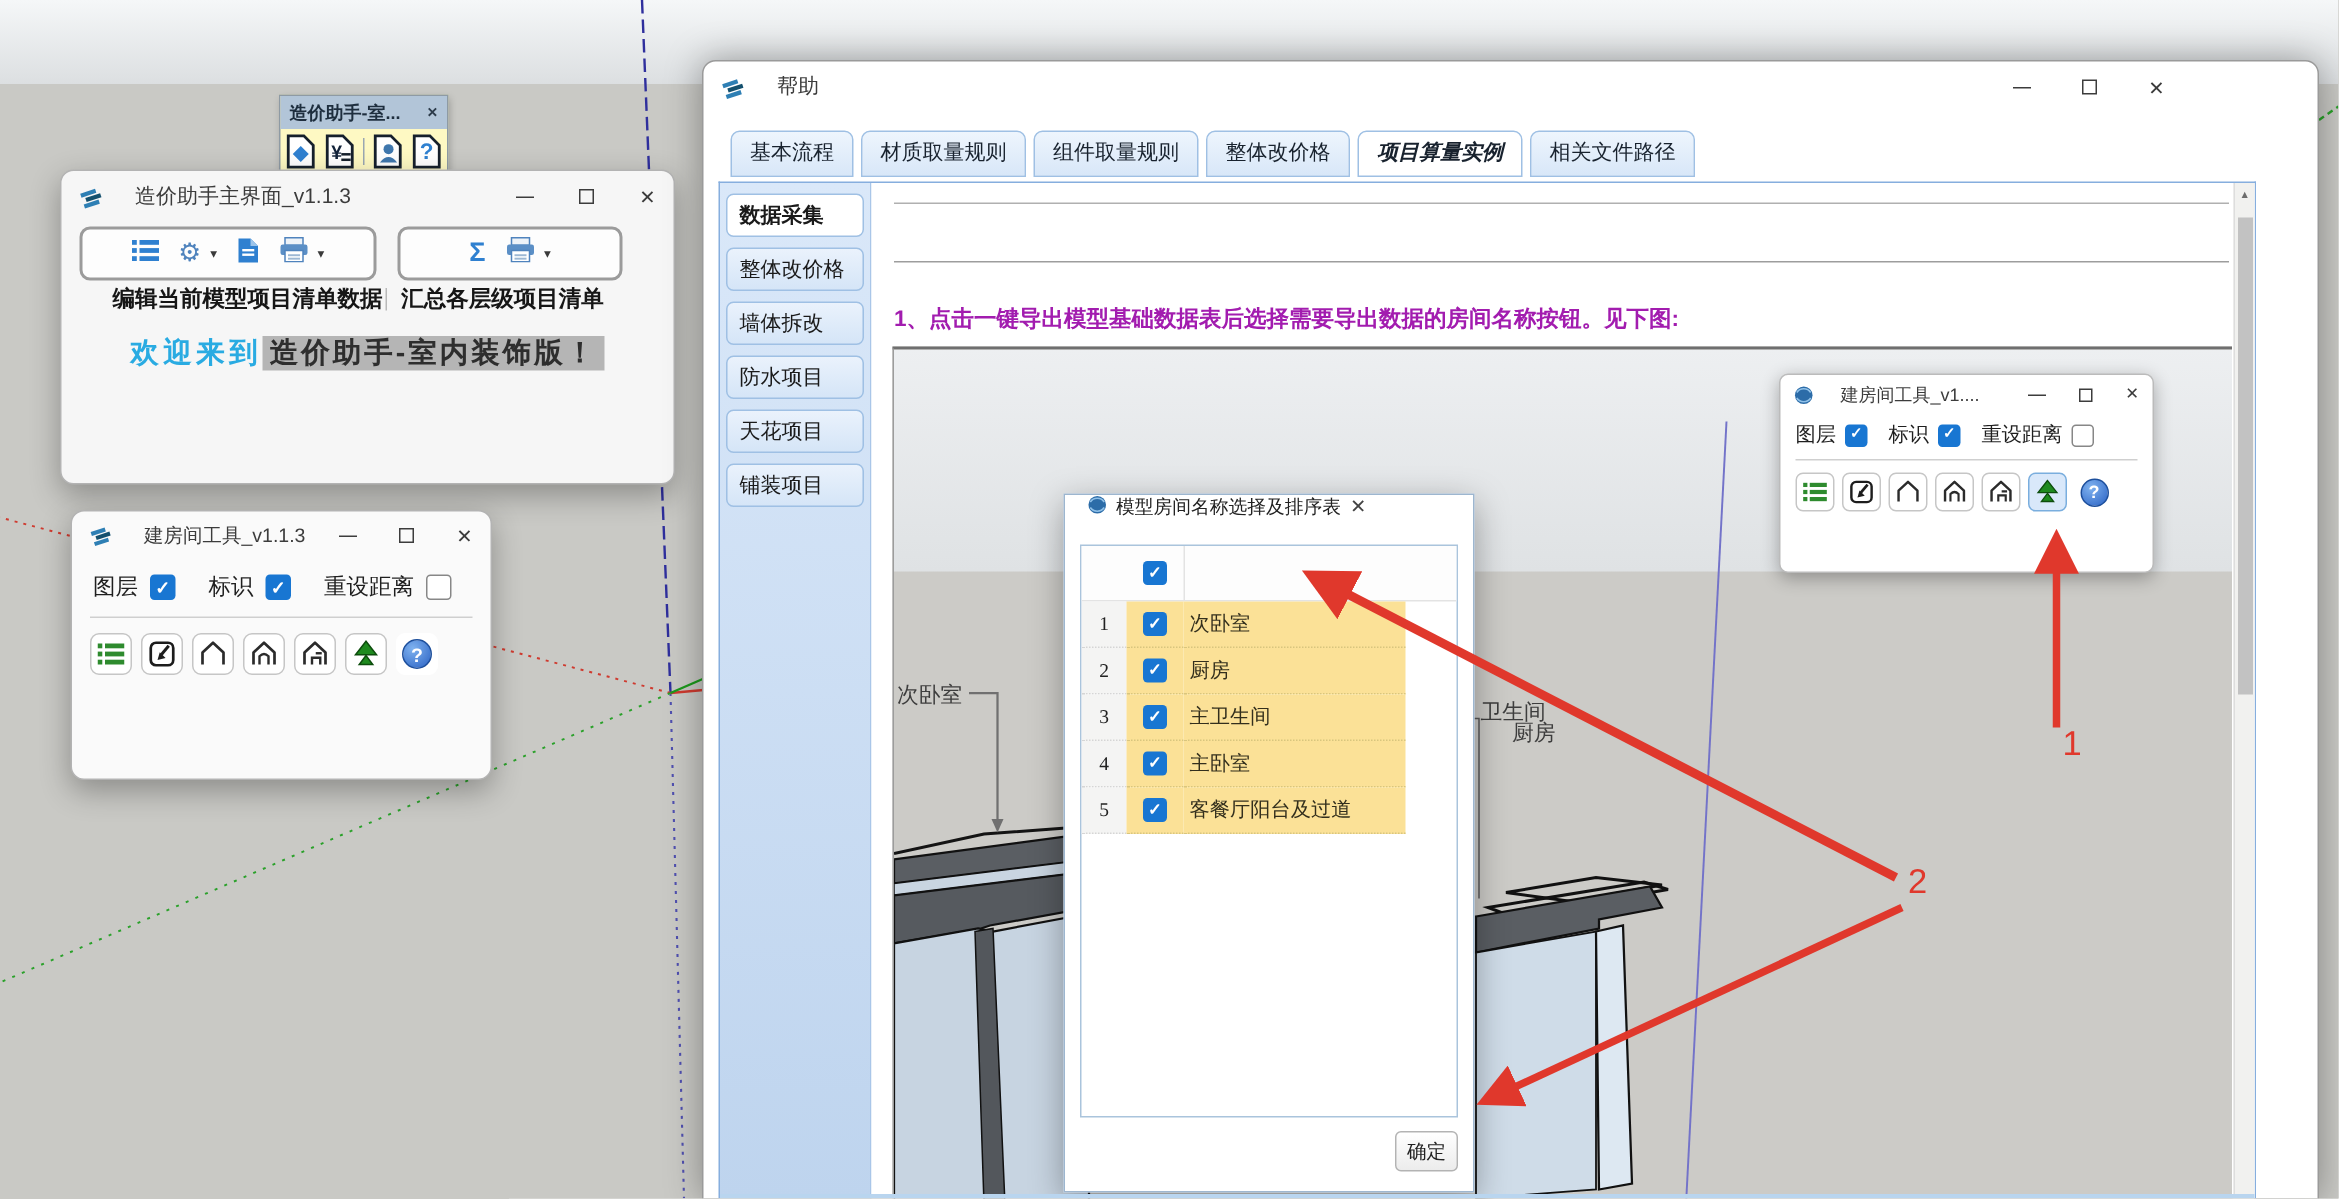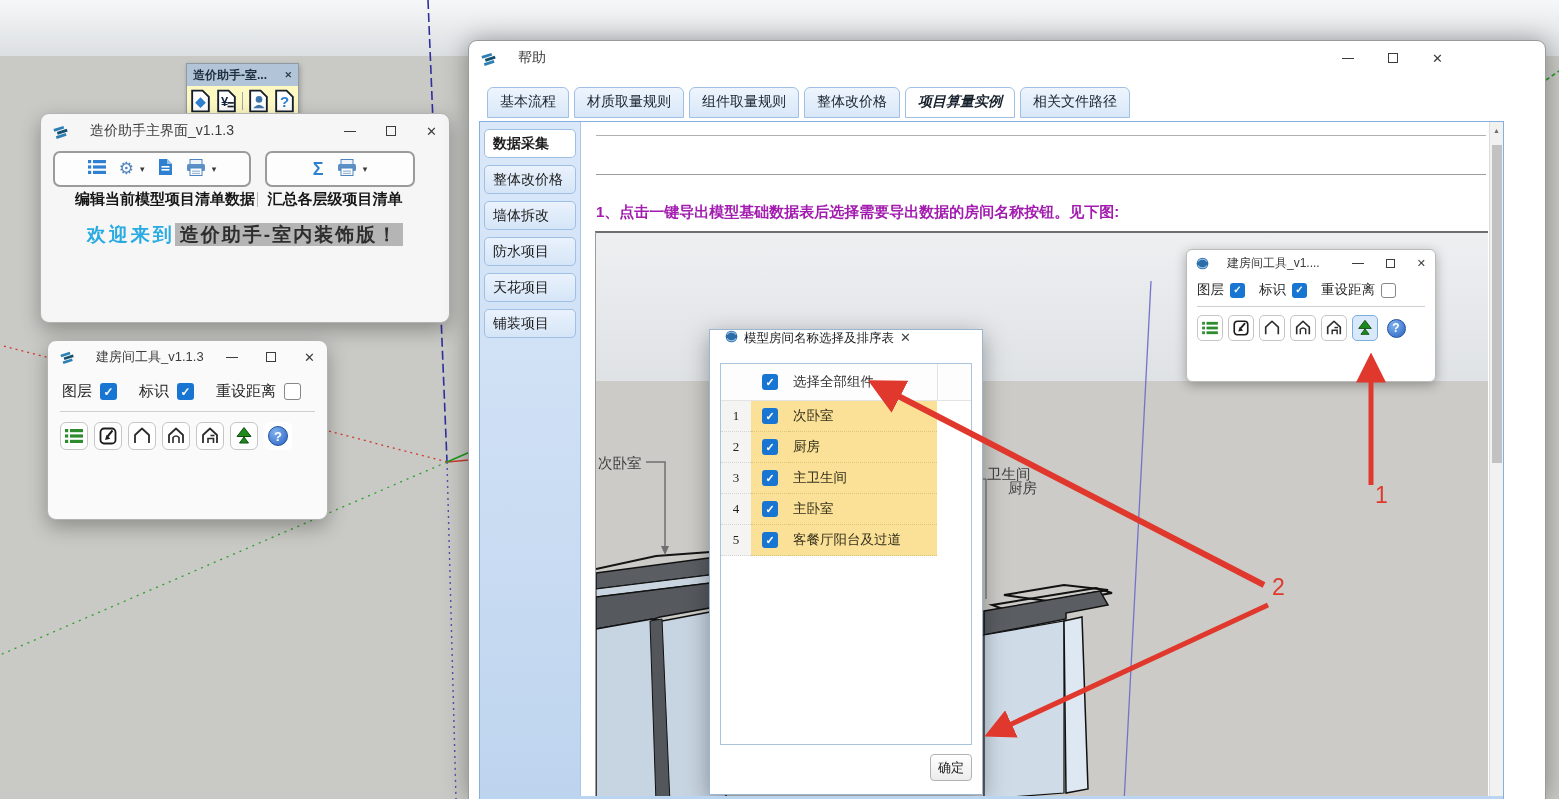--- a/index.html
+++ b/index.html
@@ -544,21 +544,20 @@
               <span class="dlg-close">✕</span>
             </div>
             <div class="list-box">
               <div class="lb-header">
                 <div class="h-num"></div>
                 <div class="h-cb">
                     <span class="cb sm on">
                       <span>✓</span>
                     </span>
                   </div>
-                <div class="h-name">选择全部组件</div>
                 <div class="h-extra"></div>
               </div>
               <div class="lb-row">
                 <div class="r-num">1</div>
                 <div class="r-cb">
                     <span class="cb sm on">
                       <span>✓</span>
                     </span>
                   </div>
                 <div class="r-name">次卧室</div>

